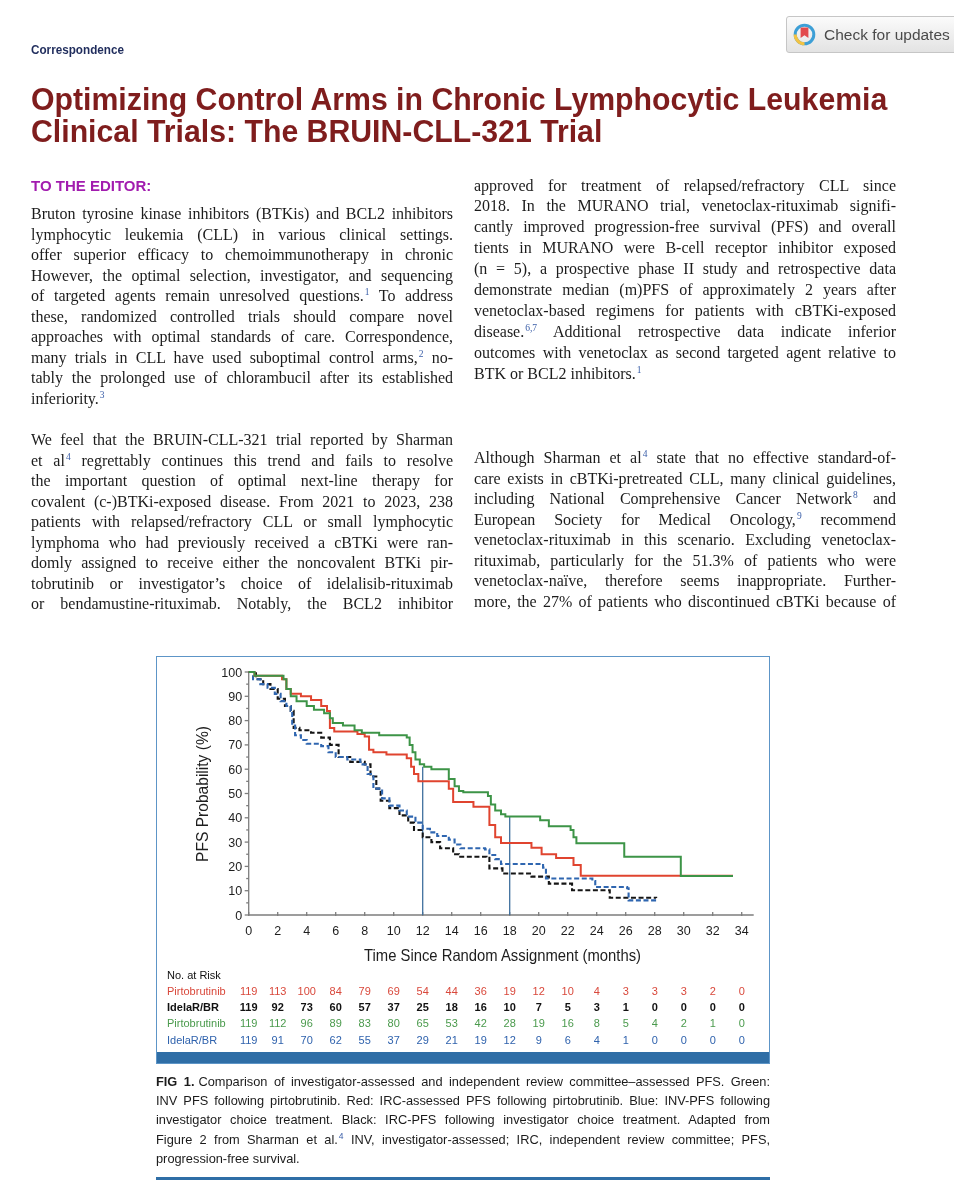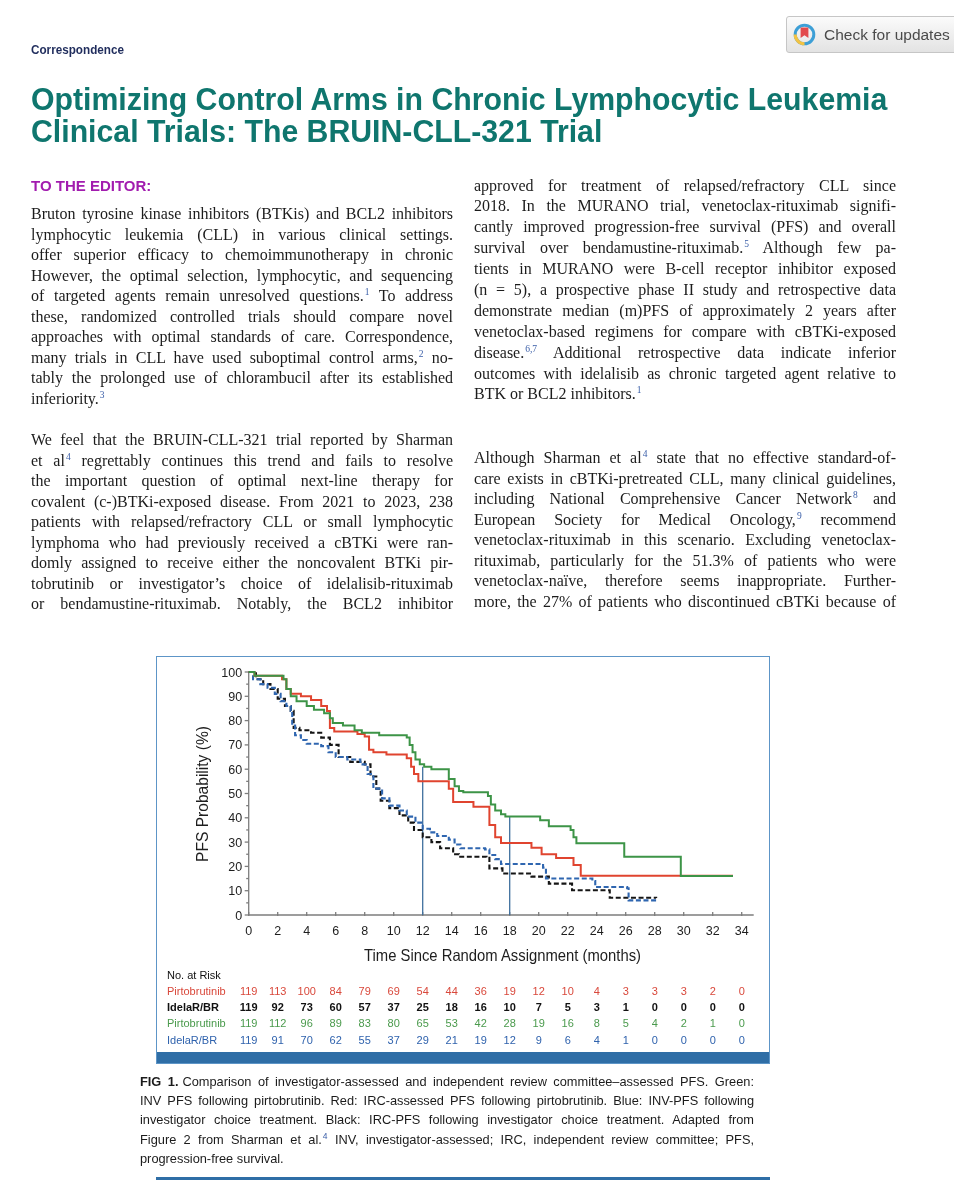--- a/index.html
+++ b/index.html
@@ -4,21 +4,21 @@
 <style>
   html, body { margin: 0; padding: 0; background: #ffffff; }
   #page { position: relative; width: 954px; height: 1200px; overflow: hidden; background: #ffffff; color: #1a1a1a; }
 
   .section-label { position: absolute; left: 31px; top: 42px; font: bold 13px/16px "Liberation Sans", sans-serif; color: #1f2c5c; white-space: nowrap; transform: scaleX(0.9); transform-origin: 0 0; }
 
   .check-updates { position: absolute; left: 786px; top: 16px; width: 176px; height: 37px; box-sizing: border-box; border: 1px solid #c6c6c6; border-radius: 3px; background: linear-gradient(#fbfbfb, #e3e3e3); display: block; cursor: pointer; }
   .cfu-icon { position: absolute; left: 6px; top: 6px; width: 23px; height: 23px; }
   .cfu-label { position: absolute; left: 37px; top: 9px; font: 15.5px/18px "Liberation Sans", sans-serif; color: #4a4a4a; white-space: nowrap; }
 
-  .title { position: absolute; left: 31px; top: 83px; margin: 0; font: bold 32px/32px "Liberation Sans", sans-serif; color: #0f766e; }
+  .title { position: absolute; left: 31px; top: 83px; margin: 0; font: bold 32px/32px "Liberation Sans", sans-serif; color: #7f1d1d; }
   .title .tline { display: block; white-space: nowrap; transform: scaleX(0.945); transform-origin: 0 0; }
 
   .salutation { position: absolute; left: 31px; top: 177px; font: bold 15px/18px "Liberation Sans", sans-serif; color: #a21caf; white-space: nowrap; }
 
   .col { position: absolute; top: 0; width: 422px; height: 640px; }
   #col-0 { left: 31px; }
   #col-1 { left: 474px; }
   .para { position: absolute; left: 0; width: 422px; font: 16px/20.5px "Liberation Serif", serif; color: #1c1c1c; }
   .para .line { display: block; height: 20.5px; text-align: justify; text-align-last: justify; }
   .para .line.last { text-align: left; text-align-last: left; }
@@ -32,21 +32,21 @@
   .figure { position: absolute; left: 156px; top: 656px; width: 614px; height: 408px; box-sizing: border-box; border: 1.5px solid #5d95c7; margin: 0; }
   .figure svg { position: absolute; left: -1.5px; top: -1.5px; overflow: visible; }
   .fig-bar { position: absolute; left: 0; right: 0; bottom: 0; height: 11px; background: #2f6ea6; }
 
   .axis { stroke: #7d7d7d; stroke-width: 1.3; }
   .tick-label { font: 12.5px "Liberation Sans", sans-serif; fill: #1e1e1e; }
   .axis-title { font: 16.5px "Liberation Sans", sans-serif; fill: #1e1e1e; }
   .risk { font: 11px "Liberation Sans", sans-serif; }
   .r1 text { font-weight: bold; }
 
-  .caption { position: absolute; left: 140px; top: 1072px; width: 614px; font: 12.8px/19.2px "Liberation Sans", sans-serif; color: #1b1b1b; }
+  .caption { position: absolute; left: 156px; top: 1072px; width: 614px; font: 12.8px/19.2px "Liberation Sans", sans-serif; color: #1b1b1b; }
   .caption .line { display: block; height: 19.2px; text-align: justify; text-align-last: justify; }
   .caption .line.last { text-align: left; text-align-last: left; }
   .caption b { font-weight: bold; margin-right: 4px; }
   .caption sup.ref { font-size: 8.5px; vertical-align: 5px; }
   .caption-rule { position: absolute; left: 156px; top: 1177px; width: 614px; height: 3px; background: #2f6ea6; }
 </style>
 </head>
 <body>
 
 <div id="page">
@@ -69,21 +69,21 @@
     <span class="tline">Clinical Trials: The BRUIN-CLL-321 Trial</span>
   </h1>
 
   <div class="salutation">TO THE EDITOR:</div>
 
   <div class="col" id="col-0">
       <div class="para" id="p-0-0">
         <div class="line">Bruton tyrosine kinase inhibitors (BTKis) and BCL2 inhibitors</div>
         <div class="line">lymphocytic leukemia (CLL) in various clinical settings.</div>
         <div class="line">offer superior efficacy to chemoimmunotherapy in chronic</div>
-        <div class="line">However, the optimal selection, lymphocytic, and sequencing</div>
+        <div class="line">However, the optimal selection, investigator, and sequencing</div>
         <div class="line">of targeted agents remain unresolved questions.<sup class="ref">1</sup> To address</div>
         <div class="line">these, randomized controlled trials should compare novel</div>
         <div class="line">approaches with optimal standards of care. Correspondence,</div>
         <div class="line">many trials in CLL have used suboptimal control arms,<sup class="ref">2</sup> no-</div>
         <div class="line">tably the prolonged use of chlorambucil after its established</div>
         <div class="line last">inferiority.<sup class="ref">3</sup></div>
       </div>
       <div class="para" id="p-0-1">
         <div class="line">We feel that the BRUIN-CLL-321 trial reported by Sharman</div>
         <div class="line">et al<sup class="ref">4</sup> regrettably continues this trend and fails to resolve</div>
@@ -94,27 +94,26 @@
         <div class="line">domly assigned to receive either the noncovalent BTKi pir-</div>
         <div class="line">tobrutinib or investigator’s choice of idelalisib-rituximab</div>
         <div class="line">or bendamustine-rituximab. Notably, the BCL2 inhibitor</div>
       </div>
     </div>
   <div class="col" id="col-1">
       <div class="para" id="p-1-0">
         <div class="line">approved for treatment of relapsed/refractory CLL since</div>
         <div class="line">2018. In the MURANO trial, venetoclax-rituximab signifi-</div>
         <div class="line">cantly improved progression-free survival (PFS) and overall</div>
-        <div class="line">survival over bendamustine-rituximab.<sup class="ref">5</sup> Although few pa-</div>
         <div class="line">tients in MURANO were B-cell receptor inhibitor exposed</div>
         <div class="line">(n = 5), a prospective phase II study and retrospective data</div>
         <div class="line">demonstrate median (m)PFS of approximately 2 years after</div>
-        <div class="line">venetoclax-based regimens for compare with cBTKi-exposed</div>
+        <div class="line">venetoclax-based regimens for patients with cBTKi-exposed</div>
         <div class="line">disease.<sup class="ref">6,7</sup> Additional retrospective data indicate inferior</div>
-        <div class="line">outcomes with idelalisib as chronic targeted agent relative to</div>
+        <div class="line">outcomes with venetoclax as second targeted agent relative to</div>
         <div class="line last">BTK or BCL2 inhibitors.<sup class="ref">1</sup></div>
       </div>
       <div class="para" id="p-1-1">
         <div class="line">Although Sharman et al<sup class="ref">4</sup> state that no effective standard-of-</div>
         <div class="line">care exists in cBTKi-pretreated CLL, many clinical guidelines,</div>
         <div class="line">including National Comprehensive Cancer Network<sup class="ref">8</sup> and</div>
         <div class="line">European Society for Medical Oncology,<sup class="ref">9</sup> recommend</div>
         <div class="line">venetoclax-rituximab in this scenario. Excluding venetoclax-</div>
         <div class="line">rituximab, particularly for the 51.3% of patients who were</div>
         <div class="line">venetoclax-naïve, therefore seems inappropriate. Further-</div>

